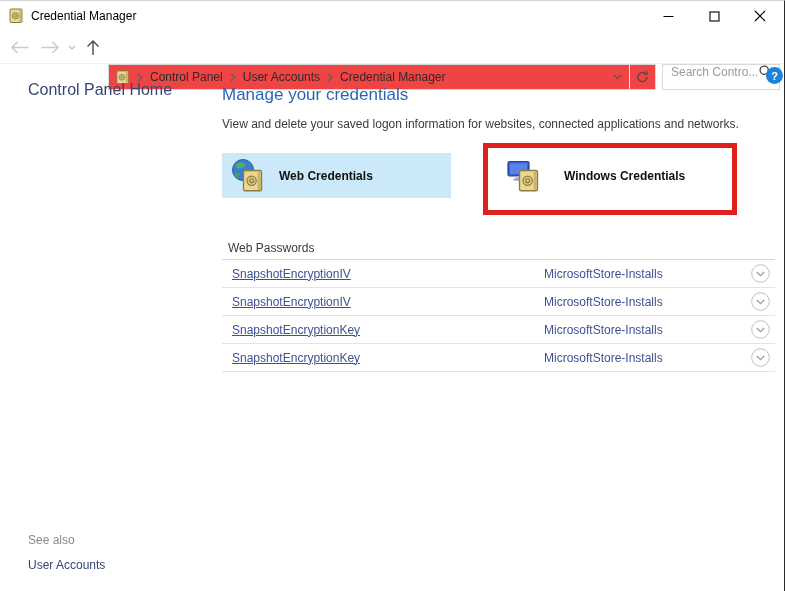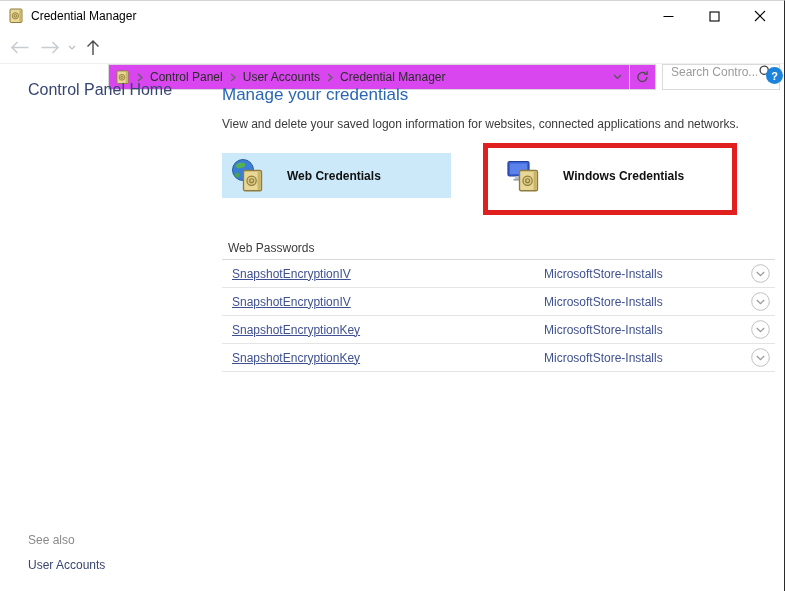--- a/index.html
+++ b/index.html
@@ -23,21 +23,21 @@
   
   .navbar { position:absolute; top:30px; left:0; right:0; height:32px; background:#fff; border-bottom:1px solid #efefef; }
   .nav-btn { position:absolute; top:0; height:32px; display:flex; align-items:center; justify-content:center; background:none; border:none; padding:0; }
   .nav-back { left:7px; width:26px; }
   .nav-forward { left:37px; width:26px; }
   .nav-recent { left:64px; width:16px; }
   .nav-up { left:82px; width:22px; }
 
   .addressbar {
     position:absolute; left:108px; top:33px; width:548px; height:26px; box-sizing:border-box;
-    border:1px solid #d9d9d9; background:#d946ef; display:flex; align-items:center;
+    border:1px solid #d9d9d9; background:#ef4444; display:flex; align-items:center;
   }
   .addr-vault { margin-left:7px; width:14px; height:14px; flex:0 0 auto; }
   .crumb-sep { margin:0 7px; flex:0 0 auto; display:flex; }
   .crumb { font-size:12px; color:#2b2b2b; white-space:nowrap; }
   .addr-spacer { flex:1; }
   .addr-dd { width:24px; height:24px; display:flex; align-items:center; justify-content:center; background:none; border:none; }
   .addr-refresh { width:26px; height:24px; display:flex; align-items:center; justify-content:center; background:none; border:none; border-left:1px solid #ededed; }
 
   .searchbox {
     position:absolute; left:662px; top:33px; width:118px; height:26px; box-sizing:border-box;
@@ -60,23 +60,23 @@
   .side-home { position:absolute; left:28px; top:80px; font-size:16px; color:var(--sidebar-link,#374572); cursor:pointer; }
   .side-seealso { position:absolute; left:28px; top:532px; font-size:12px; color:#8a8a8a; }
   .side-useraccounts { position:absolute; left:28px; top:557px; font-size:12px; color:var(--sidebar-link,#374572); cursor:pointer; }
 
   
   .main-heading { position:absolute; left:222px; top:84px; font-size:17px; font-weight:400; color:var(--heading-blue,#2a66b5); }
   .main-desc { position:absolute; left:222px; top:116px; font-size:12px; color:#3b3b3b; }
 
   .tab { position:absolute; top:152px; height:45px; display:flex; align-items:center; cursor:pointer; }
   .tab-web { left:222px; width:229px; background:var(--selected-tab-bg,#cce9f9); }
-  .tab-windows { left:498px; width:277px; background:#fff; }
+  .tab-windows { left:498px; width:277px; background:#fff;gap:9px; }
   .tab-icon { margin-left:9px; width:34px; height:36px; flex:0 0 auto; }
-  .tab-label { margin-left:22px; font-size:12px; font-weight:bold; color:#101010; white-space:nowrap; }
+  .tab-label { margin-left:14px; font-size:12px; font-weight:bold; color:#101010; white-space:nowrap; }
 
   .annotation-box {
     position:absolute; left:483px; top:142px; width:254px; height:72px; box-sizing:border-box;
     border:5px solid var(--annotation-red,#e01f1f); z-index:5; pointer-events:none;
   }
 
   .section-heading { position:absolute; left:228px; top:240px; font-size:12px; color:#3b3b3b; }
   .section-rule { position:absolute; left:222px; top:258px; width:553px; height:1px; background:#d9d9d9; }
 
   .cred-list { position:absolute; left:222px; top:259px; width:553px; }

